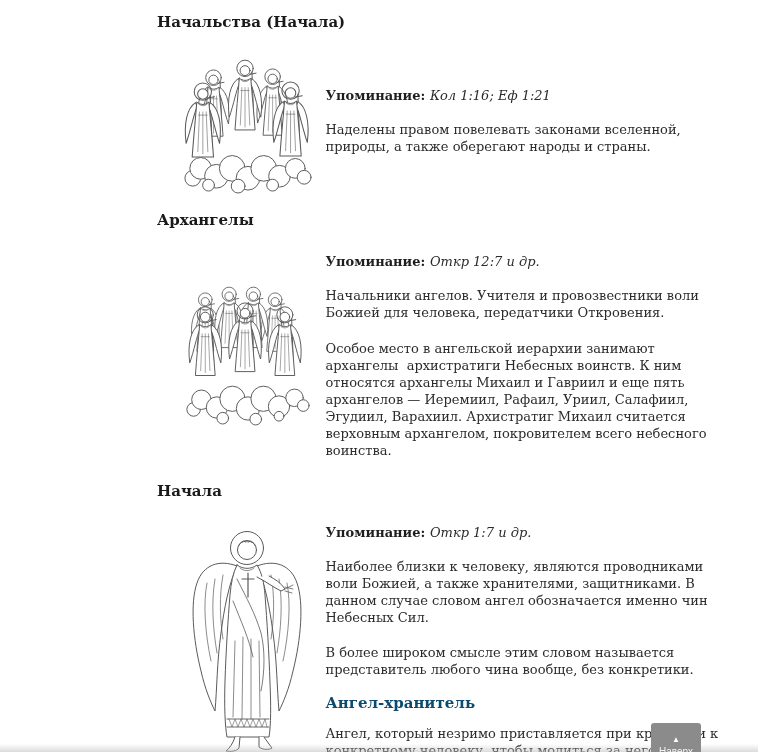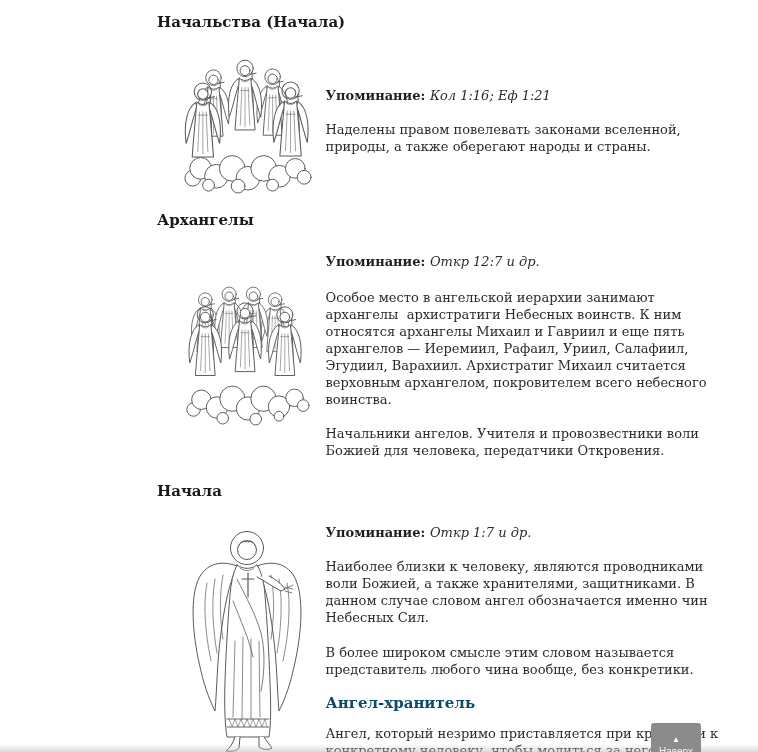--- a/index.html
+++ b/index.html
@@ -200,29 +200,29 @@
               <circle cx="42" cy="137" r="6" fill="#fff"></circle>
               <circle cx="76" cy="138" r="6" fill="#fff"></circle>
               <circle cx="100" cy="135" r="5" fill="#fff"></circle>
             </g>
           </svg>
         </div>
         <div class="text-col tc-archangels">
           <p class="mention">
             <span class="lbl">Упоминание:</span><span class="refs">Откр 12:7 и др.</span>
           </p>
+          <p class="para first">Начальники ангелов. Учителя и провозвестники воли
+Божией для человека, передатчики Откровения.</p>
           <p class="para gap19">Особое место в ангельской иерархии занимают
 архангелы &nbsp;архистратиги Небесных воинств. К ним
 относятся архангелы Михаил и Гавриил и еще пять
 архангелов — Иеремиил, Рафаил, Уриил, Салафиил,
 Эгудиил, Варахиил. Архистратиг Михаил считается
 верховным архангелом, покровителем всего небесного
 воинства.</p>
-          <p class="para first">Начальники ангелов. Учителя и провозвестники воли
-Божией для человека, передатчики Откровения.</p>
         </div>
       </div>
     </section>
 
     <section class="sec-angels">
       <h2 class="section-heading">Начала</h2>
       <div class="row">
         <div class="illus-col">
           <svg class="engraving illus-guardian" width="132" height="232" viewBox="0 0 132 232">
             <g class="eng-stroke" stroke-width="1.1">

